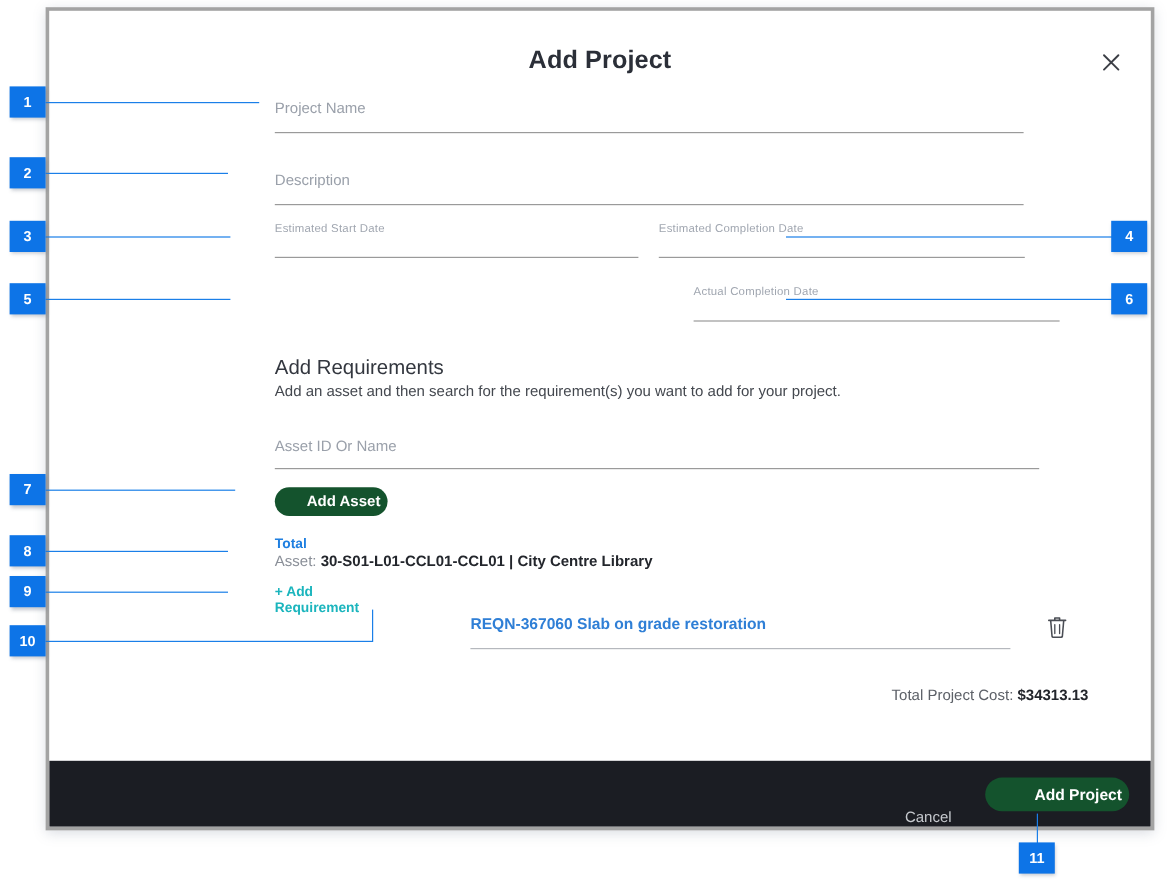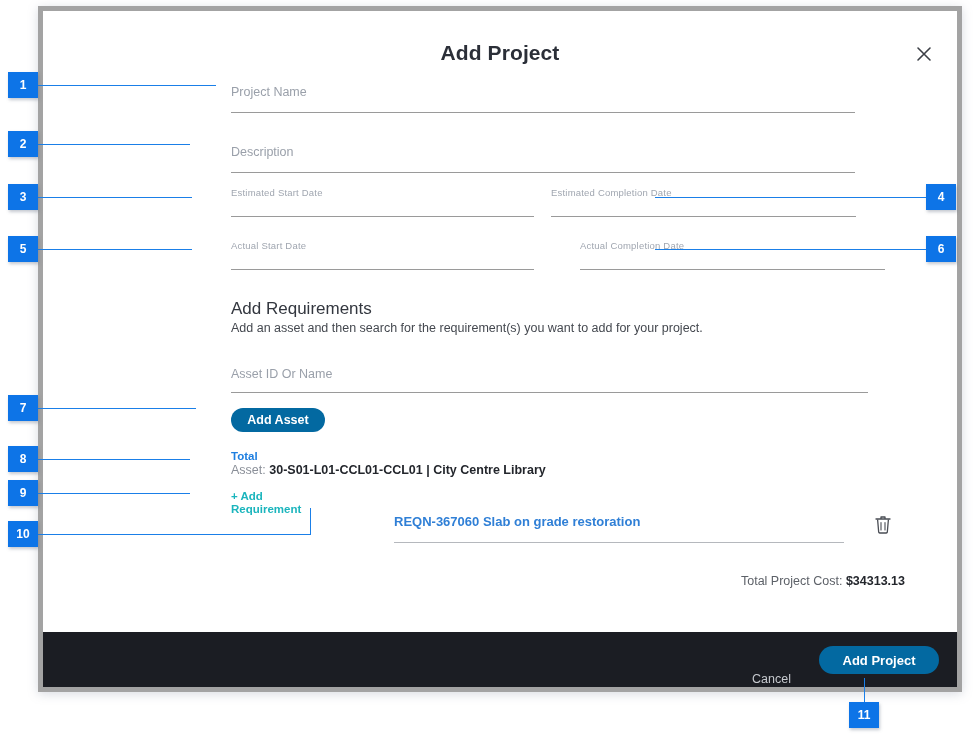--- a/index.html
+++ b/index.html
@@ -17,21 +17,21 @@
   }
 
   
   #modal {
     position: absolute;
     left: 38px;
     top: 6px;
     width: 924px;
     height: 686px;
     background: #ffffff;
-    border: 5px solid #a3a3a3;
+    border: 3px solid #a3a3a3;
     box-shadow: 0 2px 10px rgba(120,130,150,0.28);
     box-sizing: border-box;
     overflow: hidden;
   }
 
   
   #modal-header {
     position: absolute;
     left: 0; top: 0;
     width: 100%;
@@ -96,29 +96,29 @@
   #req-subheading {
     position: absolute;
     left: 188px; top: 250px;
     font-size: 12.5px;
     color: #44484f;
   }
 
   
   .pill {
     position: absolute;
-    background: #0369a1;
+    background: #14532d;
     color: #ffffff;
     border: none;
     border-radius: 17px;
     font-family: "Liberation Sans", sans-serif;
     font-size: 12.5px;
     font-weight: bold;
     cursor: pointer;
-    text-align: center;
+    text-align: right;
   }
   #add-asset-btn { left: 188px; top: 337px; width: 94px; height: 24px; }
 
   
   #remove-link {
     position: absolute;
     left: 188px; top: 379px;
     font-size: 11.5px;
     font-weight: bold;
     color: #1f7fe0;
@@ -266,24 +266,20 @@
 
     <div class="field small" style="left:188px; top:116px; width:303px; height:30px;">
       <span class="flabel">Estimated Start Date</span>
       <span class="fline"></span>
     </div>
     <div class="field small" style="left:508px; top:116px; width:305px; height:30px;">
       <span class="flabel">Estimated Completion Date</span>
       <span class="fline"></span>
     </div>
 
-    <div class="field small" style="left:188px; top:169px; width:303px; height:30px;">
-      <span class="flabel">Actual Start Date</span>
-      <span class="fline"></span>
-    </div>
     <div class="field small" style="left:537px; top:169px; width:305px; height:30px;text-align:right;">
       <span class="flabel">Actual Completion Date</span>
       <span class="fline"></span>
     </div>
 
     <div id="req-heading">Add Requirements</div>
     <div id="req-subheading">Add an asset and then search for the requirement(s) you want to add for your project.</div>
 
     <div class="field" style="left:188px; top:296px; width:637px; height:26px;">
       <span class="flabel">Asset ID Or Name</span>

